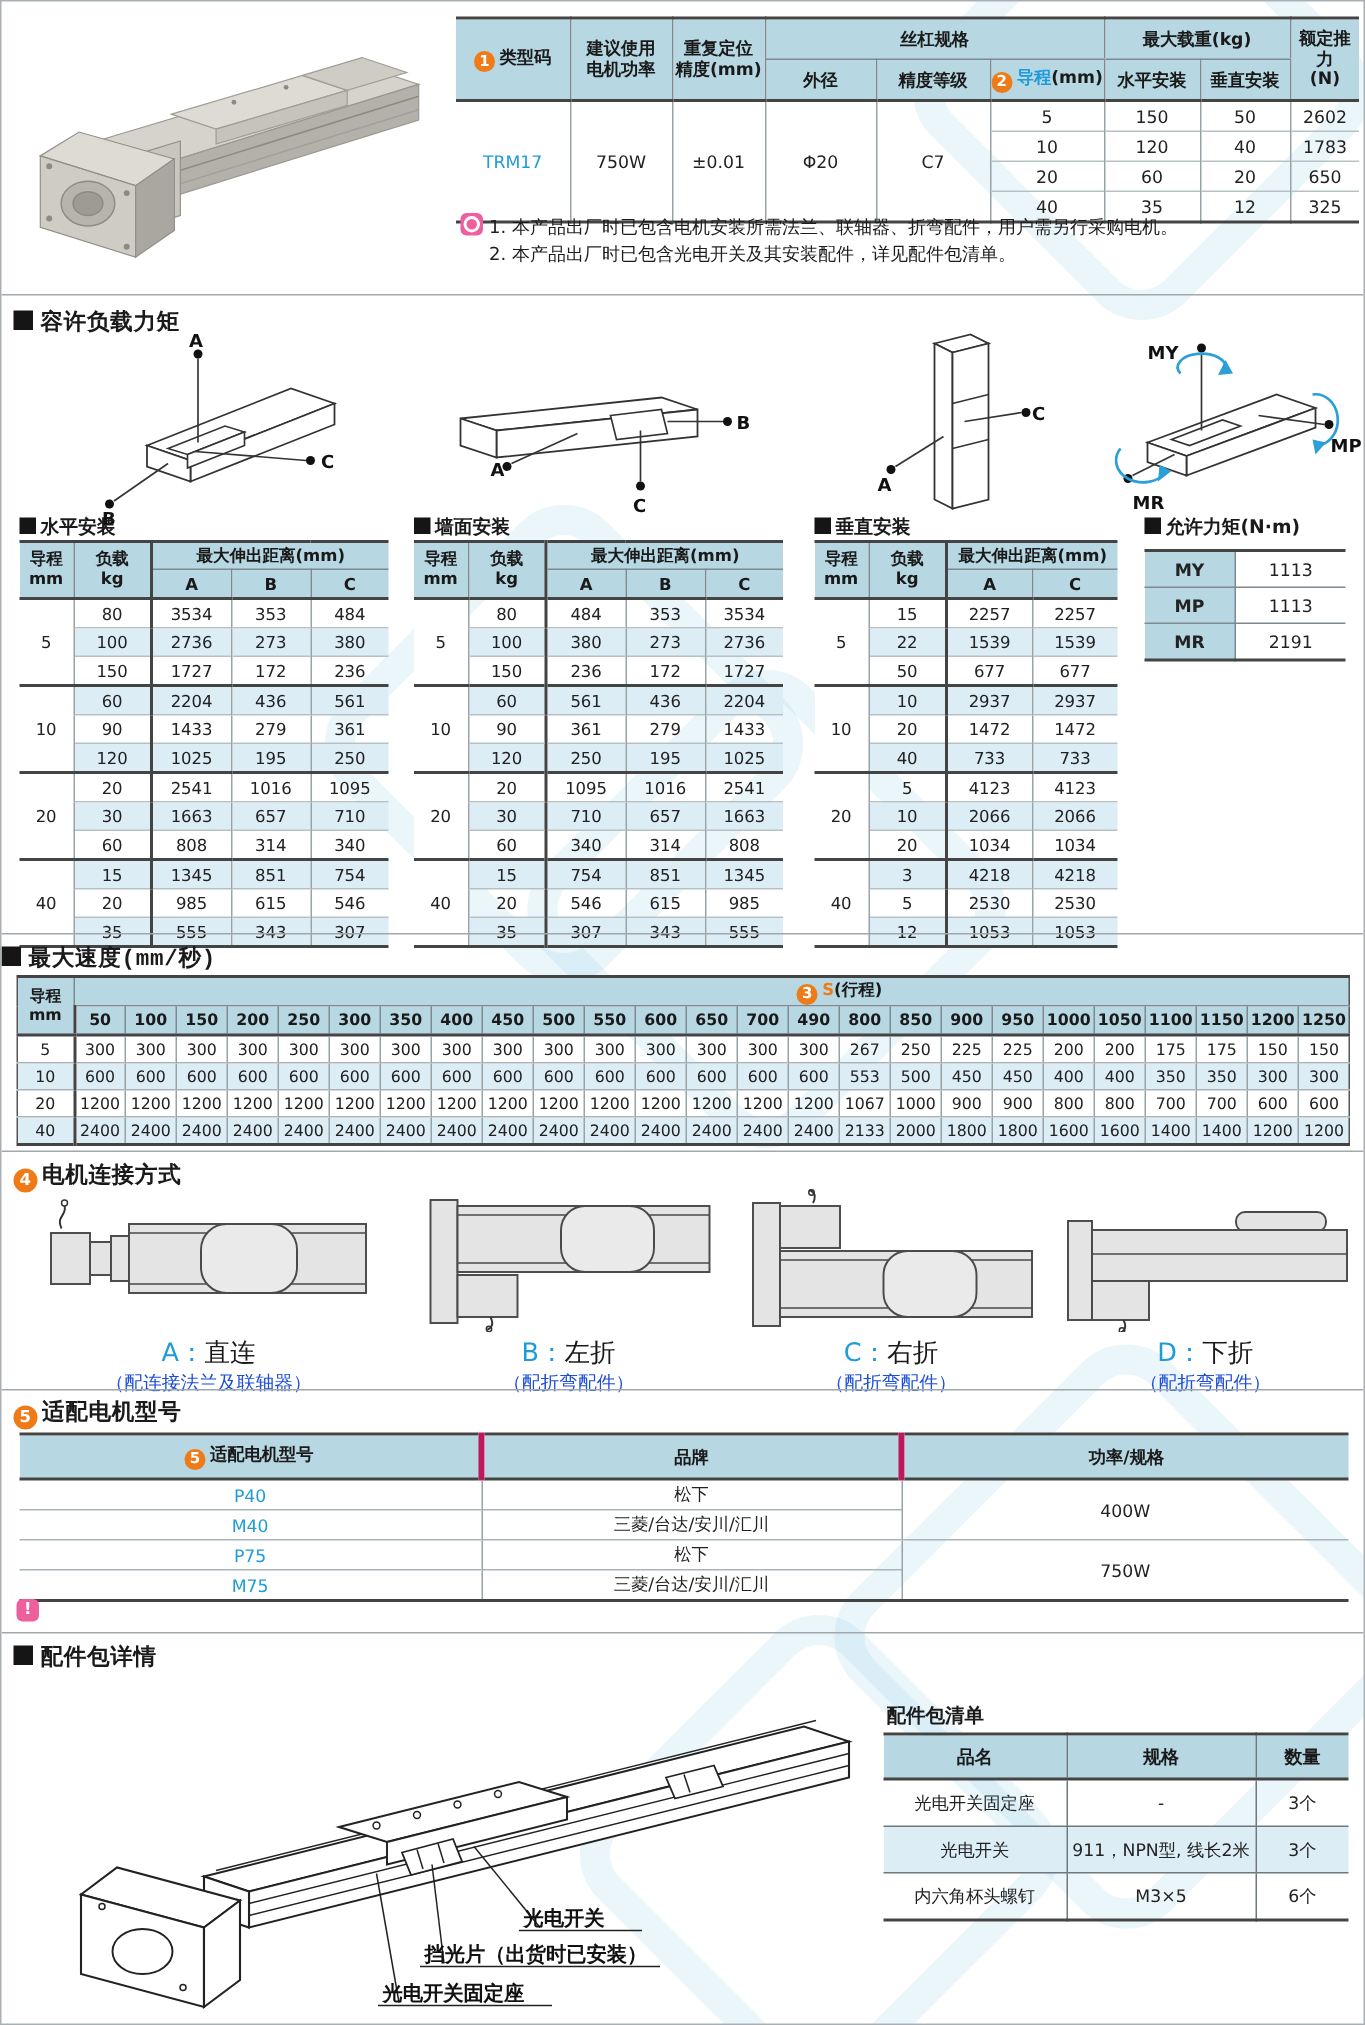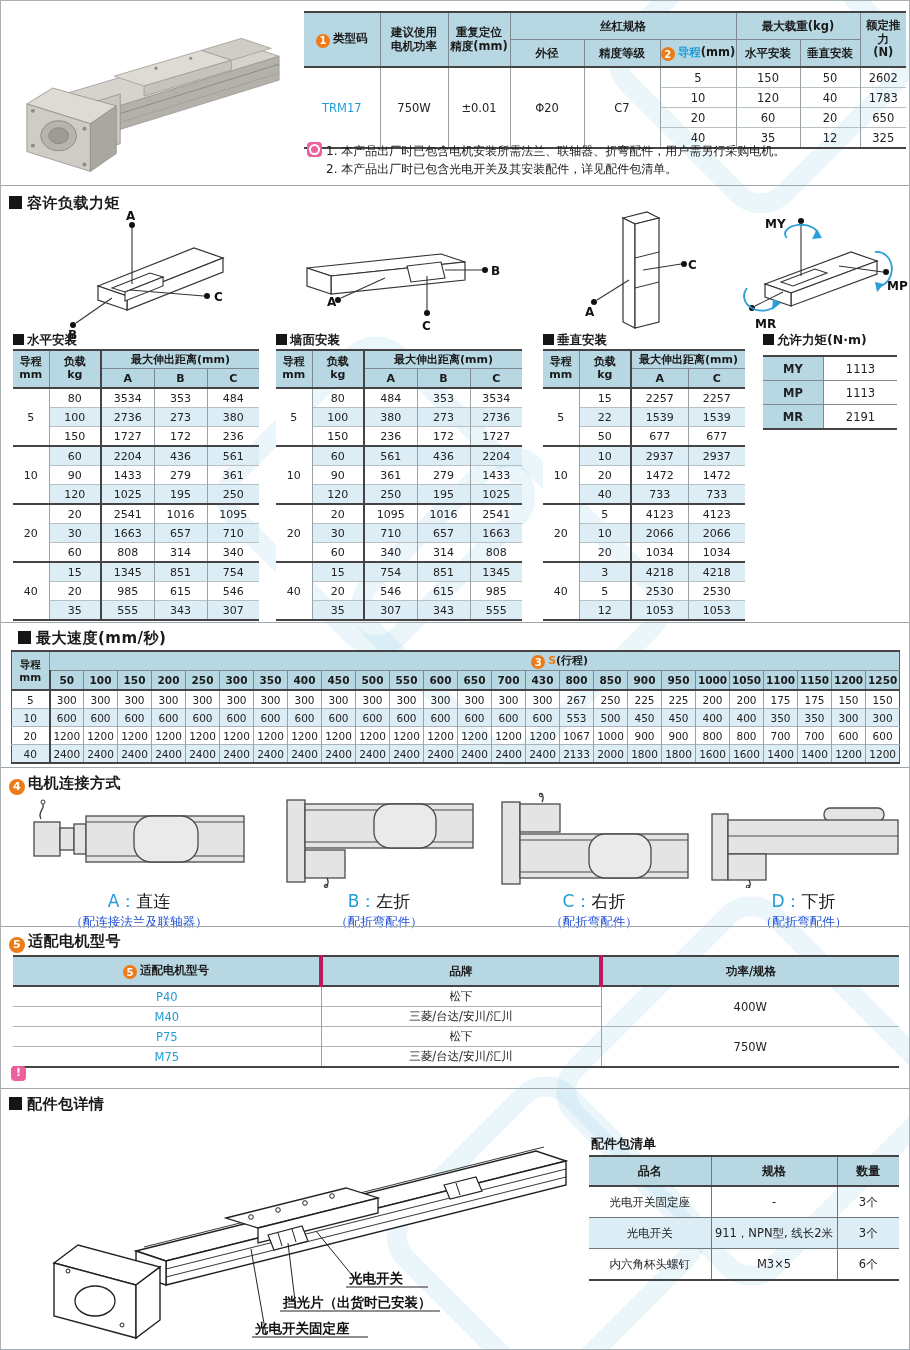--- a/index.html
+++ b/index.html
@@ -197,21 +197,21 @@
       <span class="picon">
           <span class="ring"></span>
         </span>
       <span>1. 本产品出厂时已包含电机安装所需法兰、联轴器、折弯配件，用户需另行采购电机。</span>
     </div>
     <div class="note" style="position:absolute;left:306px;top:159px;width:600px;padding-left:19px;">
       <span>2. 本产品出厂时已包含光电开关及其安装配件，详见配件包清单。</span>
     </div>
   </section>
 
-  <section class="sep" style="top:184px;height:438px;">
+  <section class="sep" style="top:195px;height:438px;">
     <div class="stitle" style="left:8px;top:8px;"><span class="sq"></span><span>容许负载力矩</span></div>
 
     <svg class="dlg" style="left:45px;top:20px;" viewBox="0 0 210 135" width="210" height="135">
       <polygon points="52,80 148,42 177,52 81,90" fill="#fff" stroke="#333" stroke-width="1.2"></polygon>
       <polygon points="81,90 177,52 177,66 81,104" fill="#fff" stroke="#333" stroke-width="1.2"></polygon>
       <polygon points="52,80 81,90 81,104 52,94" fill="#fff" stroke="#333" stroke-width="1.2"></polygon>
       <polygon points="66,82 104,67 117,71 79,86" fill="#fff" stroke="#333" stroke-width="1.1"></polygon>
       <polygon points="79,86 117,71 117,80 79,95" fill="#fff" stroke="#333" stroke-width="1.1"></polygon>
       <line x1="86" y1="78" x2="86" y2="22" stroke="#333" stroke-width="1.1"></line>
         <circle cx="86" cy="19" r="3" fill="#111"></circle>
@@ -597,21 +597,21 @@
           </tr>
           <tr>
             <td class="mlab">MR</td>
             <td class="mval">2191</td>
           </tr>
         </tbody>
     </table>
   </section>
 
   <section class="sep" style="top:621px;height:145px;">
-    <div class="stitle" style="left:17px;top:6px;"><span class="sq"></span><span>最大速度(mm/秒)</span></div>
+    <div class="stitle" style="left:0;top:6px;font-family:Liberation Mono, monospace;"><span class="sq"></span><span>最大速度(mm/秒)</span></div>
     <table class="sp" style="position:absolute;left:10px;top:27px;">
       <colgroup>
           <col style="width:38px">
           <col span="25" style="width:34px">
         </colgroup>
       <thead>
         <tr>
           <th rowspan="2" class="leadh">
               <span class="l">导程</span>
               <span class="l u">mm</span>
@@ -626,21 +626,21 @@
             <th>250</th>
             <th>300</th>
             <th>350</th>
             <th>400</th>
             <th>450</th>
             <th>500</th>
             <th>550</th>
             <th>600</th>
             <th>650</th>
             <th>700</th>
-            <th>430</th>
+            <th>490</th>
             <th>800</th>
             <th>850</th>
             <th>900</th>
             <th>950</th>
             <th>1000</th>
             <th>1050</th>
             <th>1100</th>
             <th>1150</th>
             <th>1200</th>
             <th>1250</th>

